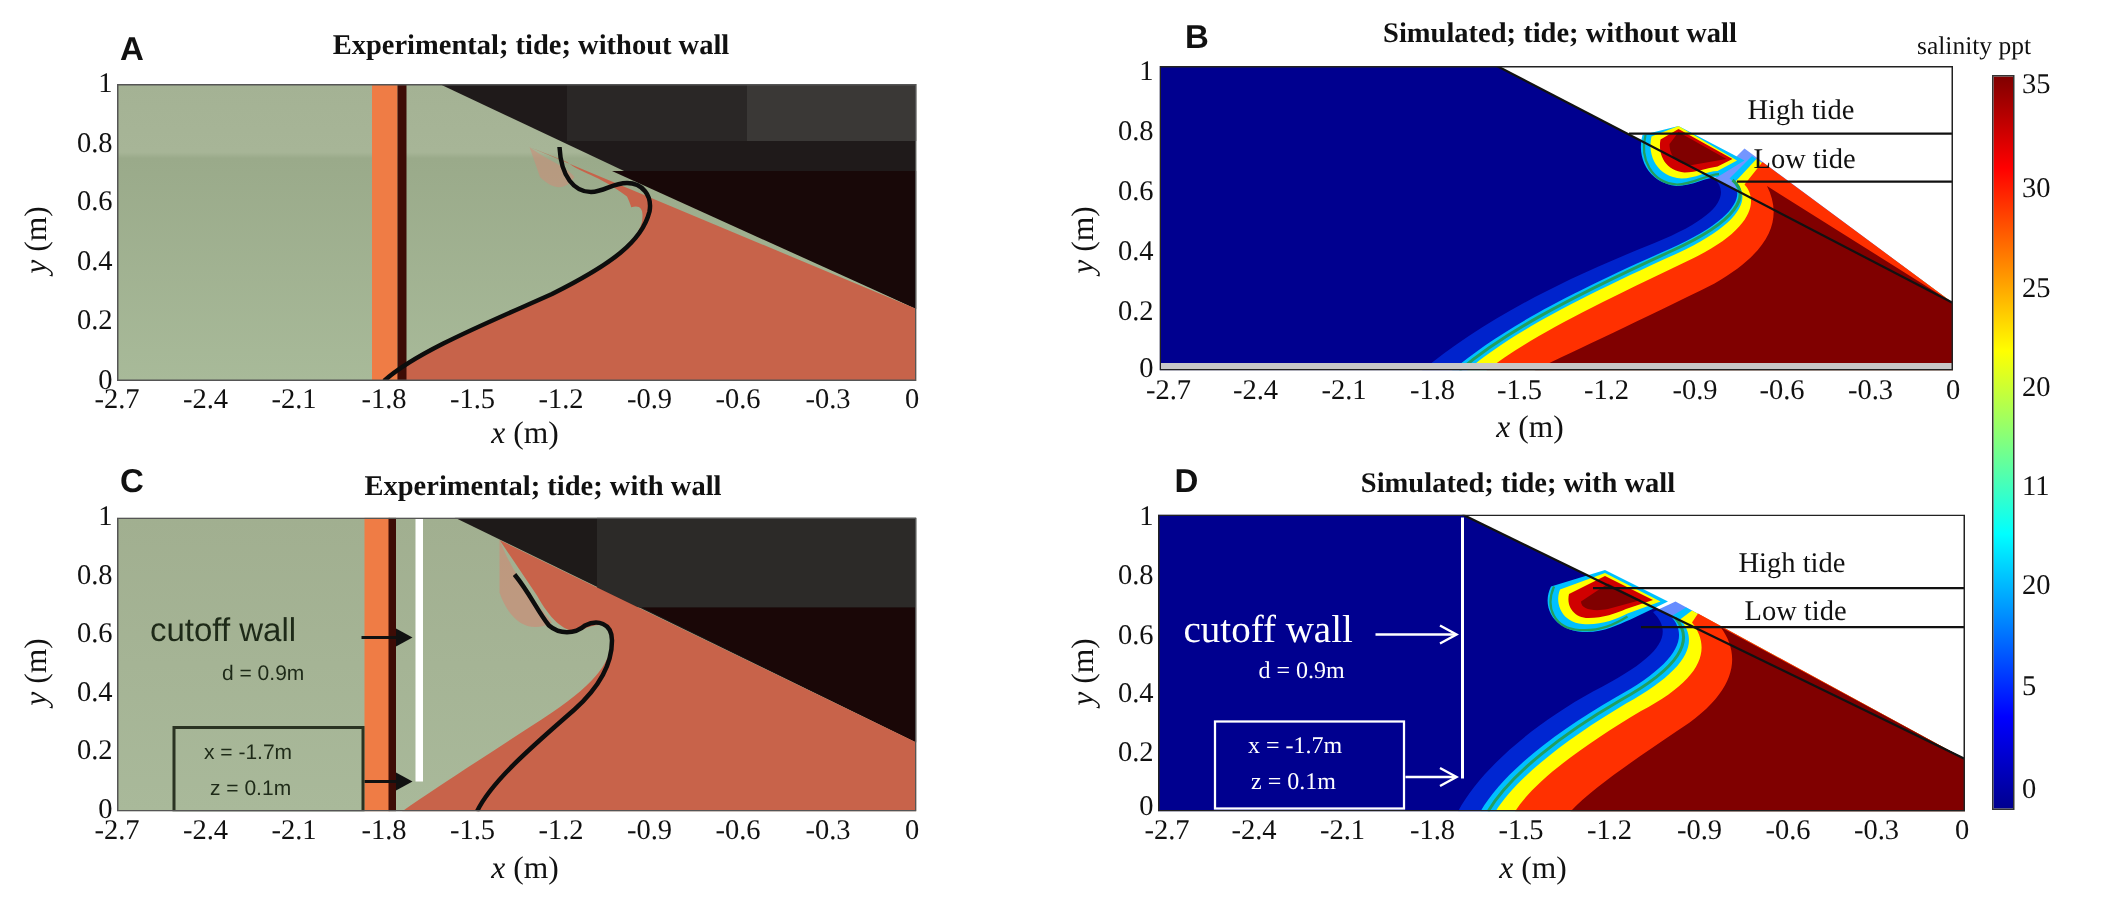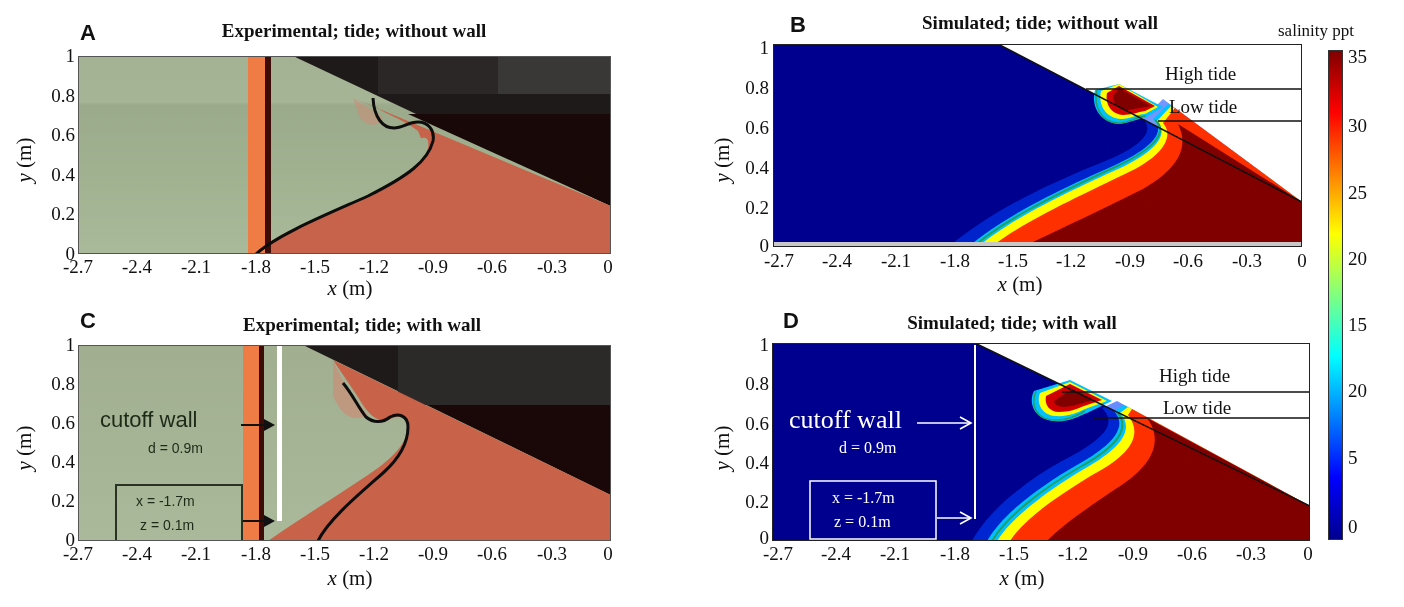--- a/index.html
+++ b/index.html
@@ -293,17 +293,17 @@
   </div>
 </div>
 
 <div>
   <span class="cb-title" style="left:1278px; top:21px;">salinity ppt</span>
   <div class="cb-bar" style="left:1328px; top:50px; width:15px; height:490px;"></div>
   <span class="cb-tick" style="left:1348px; top:57px;text-align:right;">35</span>
   <span class="cb-tick" style="left:1348px; top:126px;">30</span>
   <span class="cb-tick" style="left:1348px; top:193px;">25</span>
   <span class="cb-tick" style="left:1348px; top:259px;">20</span>
-  <span class="cb-tick" style="left:1348px; top:325px;">15</span>
+  <span class="cb-tick" style="left:1348px; top:325px;">11</span>
   <span class="cb-tick" style="left:1348px; top:391px;">20</span>
   <span class="cb-tick" style="left:1348px; top:458px;">5</span>
   <span class="cb-tick" style="left:1348px; top:527px;">0</span>
 </div>
 
 </body></html>

